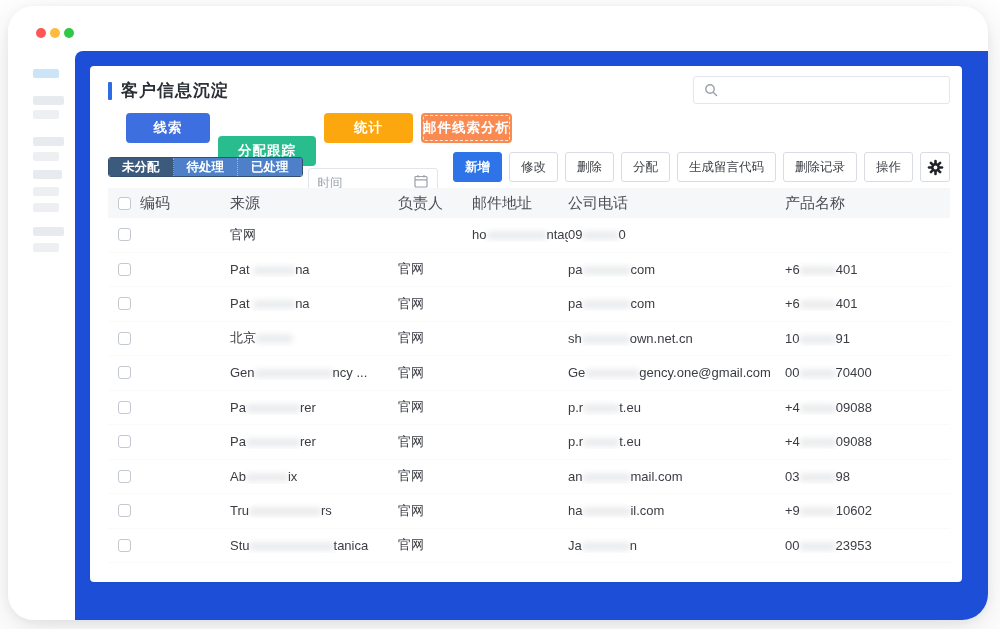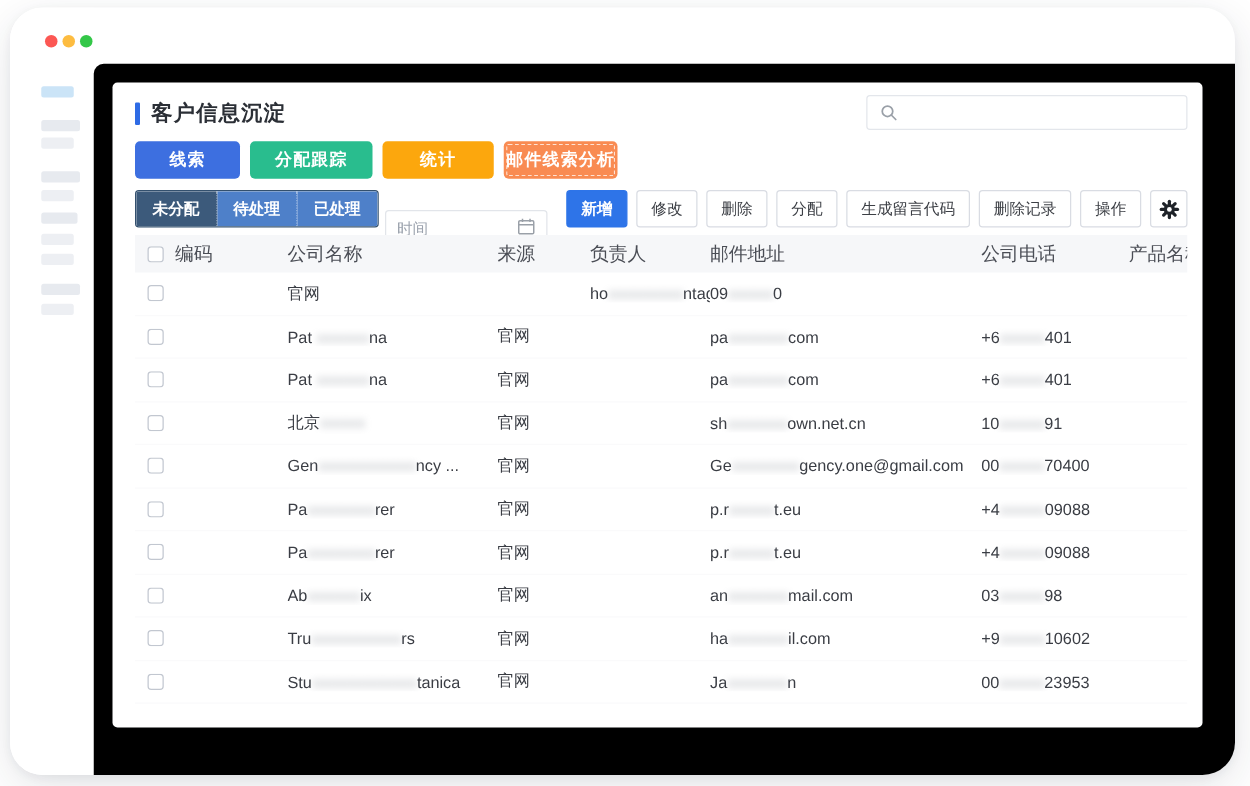--- a/index.html
+++ b/index.html
@@ -20,42 +20,42 @@
   .skel.s2 { top:90px;  width:31px; background:#E7EAEF; }
   .skel.s3 { top:104px; width:26px; }
   .skel.s4 { top:131px; width:31px; background:#E7EAEF; }
   .skel.s5 { top:146px; width:26px; }
   .skel.s6 { top:164px; width:29px; background:#E7EAEF; }
   .skel.s7 { top:181px; width:26px; }
   .skel.s8 { top:197px; width:26px; }
   .skel.s9 { top:221px; width:31px; background:#E7EAEF; }
   .skel.s10{ top:237px; width:26px; }
   
-  .main { position:absolute; left:67px; top:45px; right:0; bottom:0; background:#000000; border-top-left-radius:8px;text-decoration:underline; }
+  .main { position:absolute; left:67px; top:45px; right:0; bottom:0; background:#1d4ed8; border-top-left-radius:8px;text-decoration:underline; }
   
   .card { position:absolute; left:15px; top:15px; right:26px; bottom:38px; background:#ffffff; border-radius:4px; box-shadow:0 1px 3px rgba(40,50,70,.05); }
   
   .card-header { position:absolute; left:18px; right:12px; top:10px; height:30px; }
   .page-title { position:absolute; left:0; top:3px; display:flex; align-items:center; gap:9px; }
   .accent-bar { width:4px; height:18px; border-radius:1px; background:#2E6BE5; }
   .title-text { font-size:17px; font-weight:bold; color:#2B2F36; letter-spacing:1px; }
   .search-box { position:absolute; right:0; top:0; width:257px; height:28px; border:1px solid #E3E6EB; border-radius:3px; background:#fff; display:flex; align-items:center; padding:0 10px; }
   .search-box input { flex:1; border:none; outline:none; font-size:12.5px; color:#333; background:transparent; font-family:inherit; }
   .search-box input::placeholder { color:#9CA3AE; }
   .search-icon svg { display:block; }
   
   .nav-row { position:absolute; left:18px; top:47px; height:30px; display:flex; gap:8px; }
   .nav-btn { height:30px; border:none; border-radius:4px; color:#fff; font-size:13.5px; font-weight:bold; letter-spacing:1px; cursor:pointer; font-family:inherit; }
   .nav-btn:nth-child(1){ width:84px; }
-  .nav-btn:nth-child(2){ width:98px; }
+  .nav-btn:nth-child(2){ width:98px;margin-top:23px; }
   .nav-btn:nth-child(3){ width:89px; }
   .nav-btn:nth-child(4){ width:91px; outline:1px dashed rgba(255,255,255,.75); outline-offset:-3px; }
   
   .filter-row { position:absolute; left:18px; right:12px; top:86px; height:30px; display:flex; align-items:center; }
-  .tab-group { display:flex; height:30px; border:1px solid #33506E; border-radius:3px; overflow:hidden; }
+  .tab-group { display:flex; height:20px; border:1px solid #33506E; border-radius:3px; overflow:hidden; }
   .f-tab { height:100%; padding:0 13px; display:flex; align-items:center; font-size:12.5px; font-weight:bold; color:#fff; background:#4E80C9; cursor:pointer; border-right:1px dotted rgba(255,255,255,.45); }
   .f-tab:last-child { border-right:none; }
   .f-tab.active { background:#3C5A7B; }
   .date-input { margin-left:5px; width:130px; height:30px; border:1px solid #E2E5EA; border-radius:3px; background:#fff; display:flex; align-items:center; padding:0 9px;margin-top:32px; }
   .date-input .ph { flex:1; font-size:12.5px; color:#9CA3AE; }
   .toolbar { margin-left:auto; display:flex; gap:7px; align-items:center; }
   .tb-btn { height:30px; padding:0 11px; background:#fff; border:1px solid #D9DCE3; border-radius:3px; font-size:12.5px; color:#3C3F45; cursor:pointer; white-space:nowrap; font-family:inherit; }
   .tb-btn.primary { background:#2E74E8; border-color:#2E74E8; color:#fff; font-weight:bold; }
   .gear-btn { width:30px; height:30px; background:#fff; border:1px solid #D9DCE3; border-radius:3px; display:flex; align-items:center; justify-content:center; cursor:pointer; }
   
@@ -103,21 +103,21 @@
           <span class="search-icon icon-gray">
             <svg width="14" height="14" viewBox="0 0 14 14">
                 <circle cx="6" cy="6" r="4.2" fill="none" stroke="#9AA0A8" stroke-width="1.4"></circle>
                 <line x1="9.2" y1="9.2" x2="12.6" y2="12.6" stroke="#9AA0A8" stroke-width="1.4" stroke-linecap="round"></line>
               </svg>
           </span>
         </div>
       </div>
 
       <div class="nav-row" id="nav-row">
-          <button class="nav-btn" style="background: rgb(61, 111, 224);">线索</button>
+          <button class="nav-btn" style="background: rgb(61, 111, 224); margin-left: 18px;">线索</button>
           <button class="nav-btn" style="background: rgb(41, 189, 142);">分配跟踪</button>
           <button class="nav-btn" style="background: rgb(252, 167, 13);">统计</button>
           <button class="nav-btn" style="background: rgb(249, 139, 82);">邮件线索分析</button>
         </div>
 
       <div class="filter-row">
         <div class="tab-group" id="tab-group">
             <div class="f-tab active">未分配</div>
             <div class="f-tab">待处理</div>
             <div class="f-tab">已处理</div>
@@ -155,21 +155,20 @@
             </div>
           </div>
       </div>
 
       <div class="table">
         <div class="t-row t-head" id="t-head">
           <div class="cell">
               <div class="checkbox"></div>
             </div>
         <div class="cell">编码</div>
-            <div class="cell">公司名称</div>
             <div class="cell">来源</div>
             <div class="cell">负责人</div>
             <div class="cell">邮件地址</div>
             <div class="cell">公司电话</div>
             <div class="cell">产品名称</div>
           </div>
         <div class="t-body" id="t-body">
             <div class="t-row">
               <div class="cell">
                 <div class="checkbox"></div>

